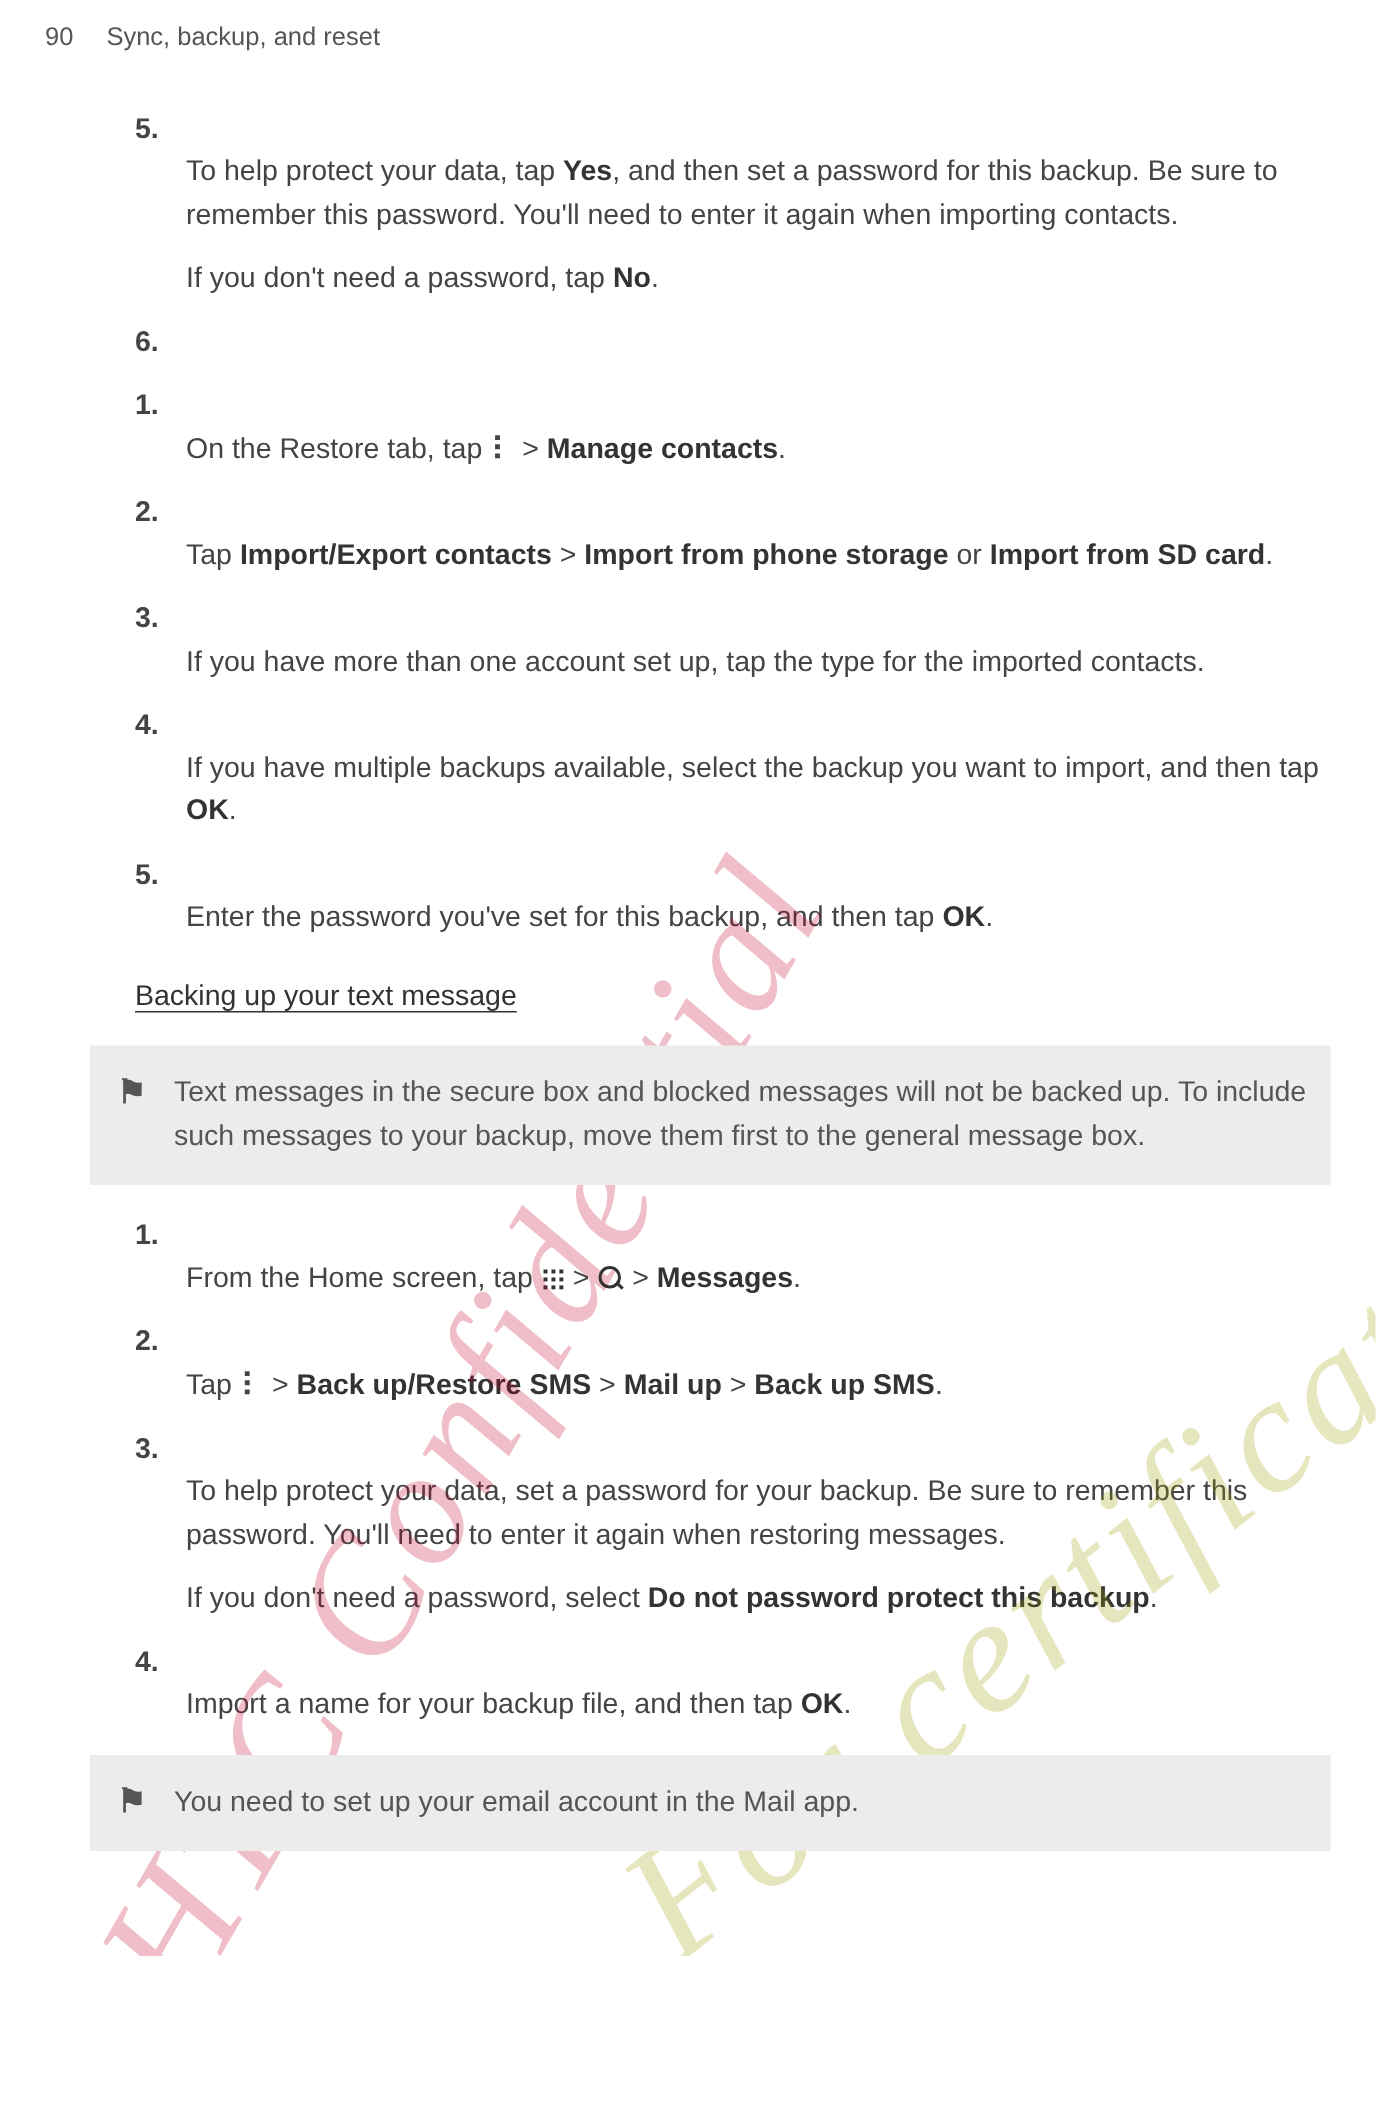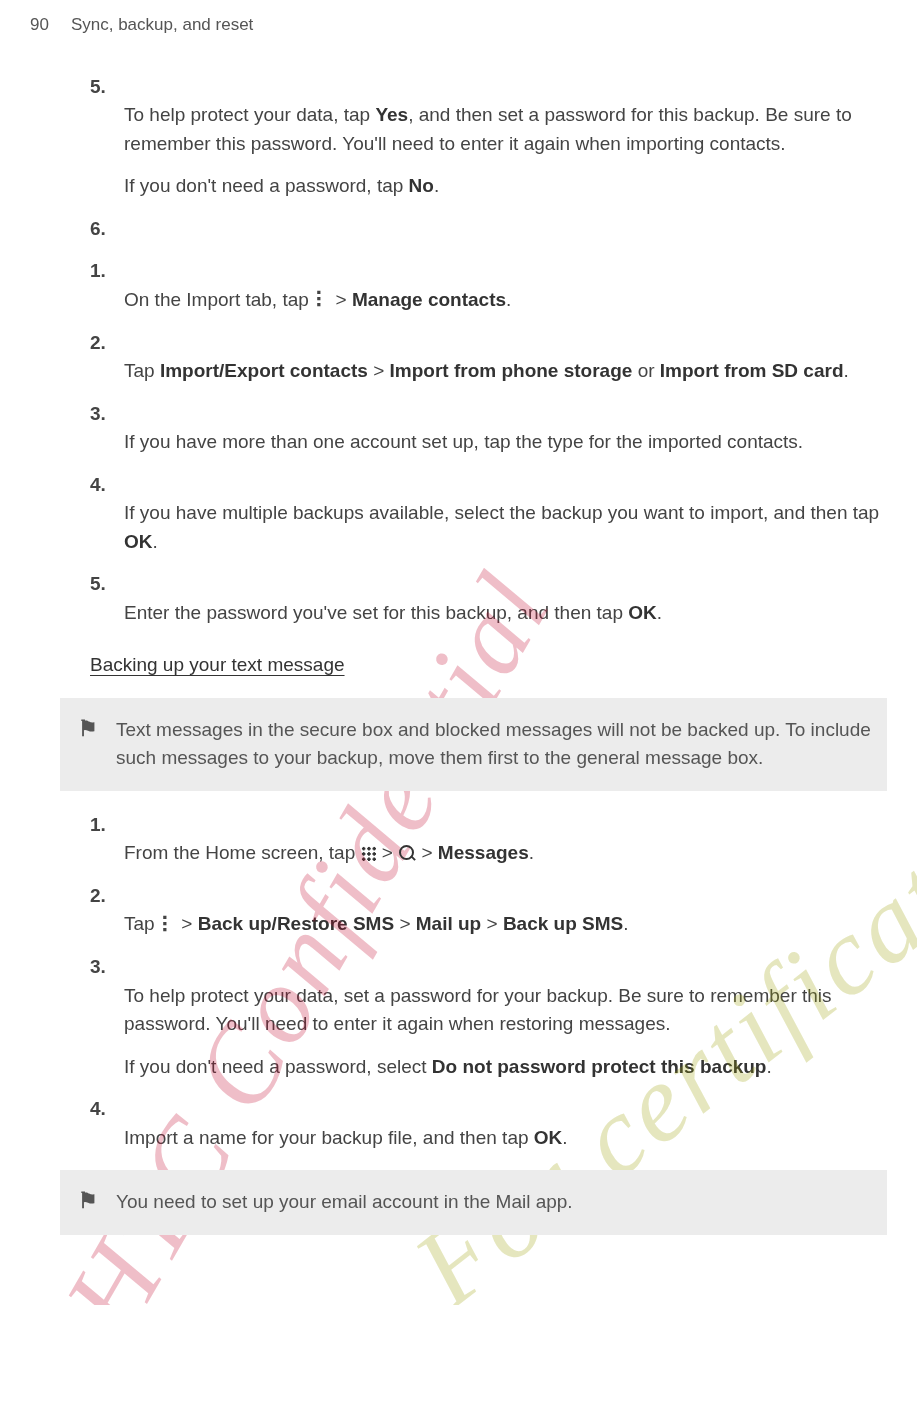--- a/index.html
+++ b/index.html
@@ -55,21 +55,21 @@
     <p><span>To help protect your data, tap </span><b>Yes</b><span>, and then set a password for this backup. Be sure to remember this password. You'll need to enter it again when importing contacts.</span></p>
     <p><span>If you don't need a password, tap </span><b>No</b><span>.</span></p>
   </div>
   <div class="step">
     <span class="num">6.</span>
   </div>
 
 
   <div class="step">
     <span class="num">1.</span>
-    <p><span>On the Import tab, tap </span><span class="icon-vdots"></span><span> &gt; </span><b>Manage contacts</b><span>.</span></p>
+    <p><span>On the Restore tab, tap </span><span class="icon-vdots"></span><span> &gt; </span><b>Manage contacts</b><span>.</span></p>
   </div>
   <div class="step">
     <span class="num">2.</span>
     <p><span>Tap </span><b>Import/Export contacts</b><span> &gt; </span><b>Import from phone storage</b><span> or </span><b>Import from SD card</b><span>.</span></p>
   </div>
   <div class="step">
     <span class="num">3.</span>
     <p>If you have more than one account set up, tap the type for the imported contacts.</p>
   </div>
   <div class="step">

